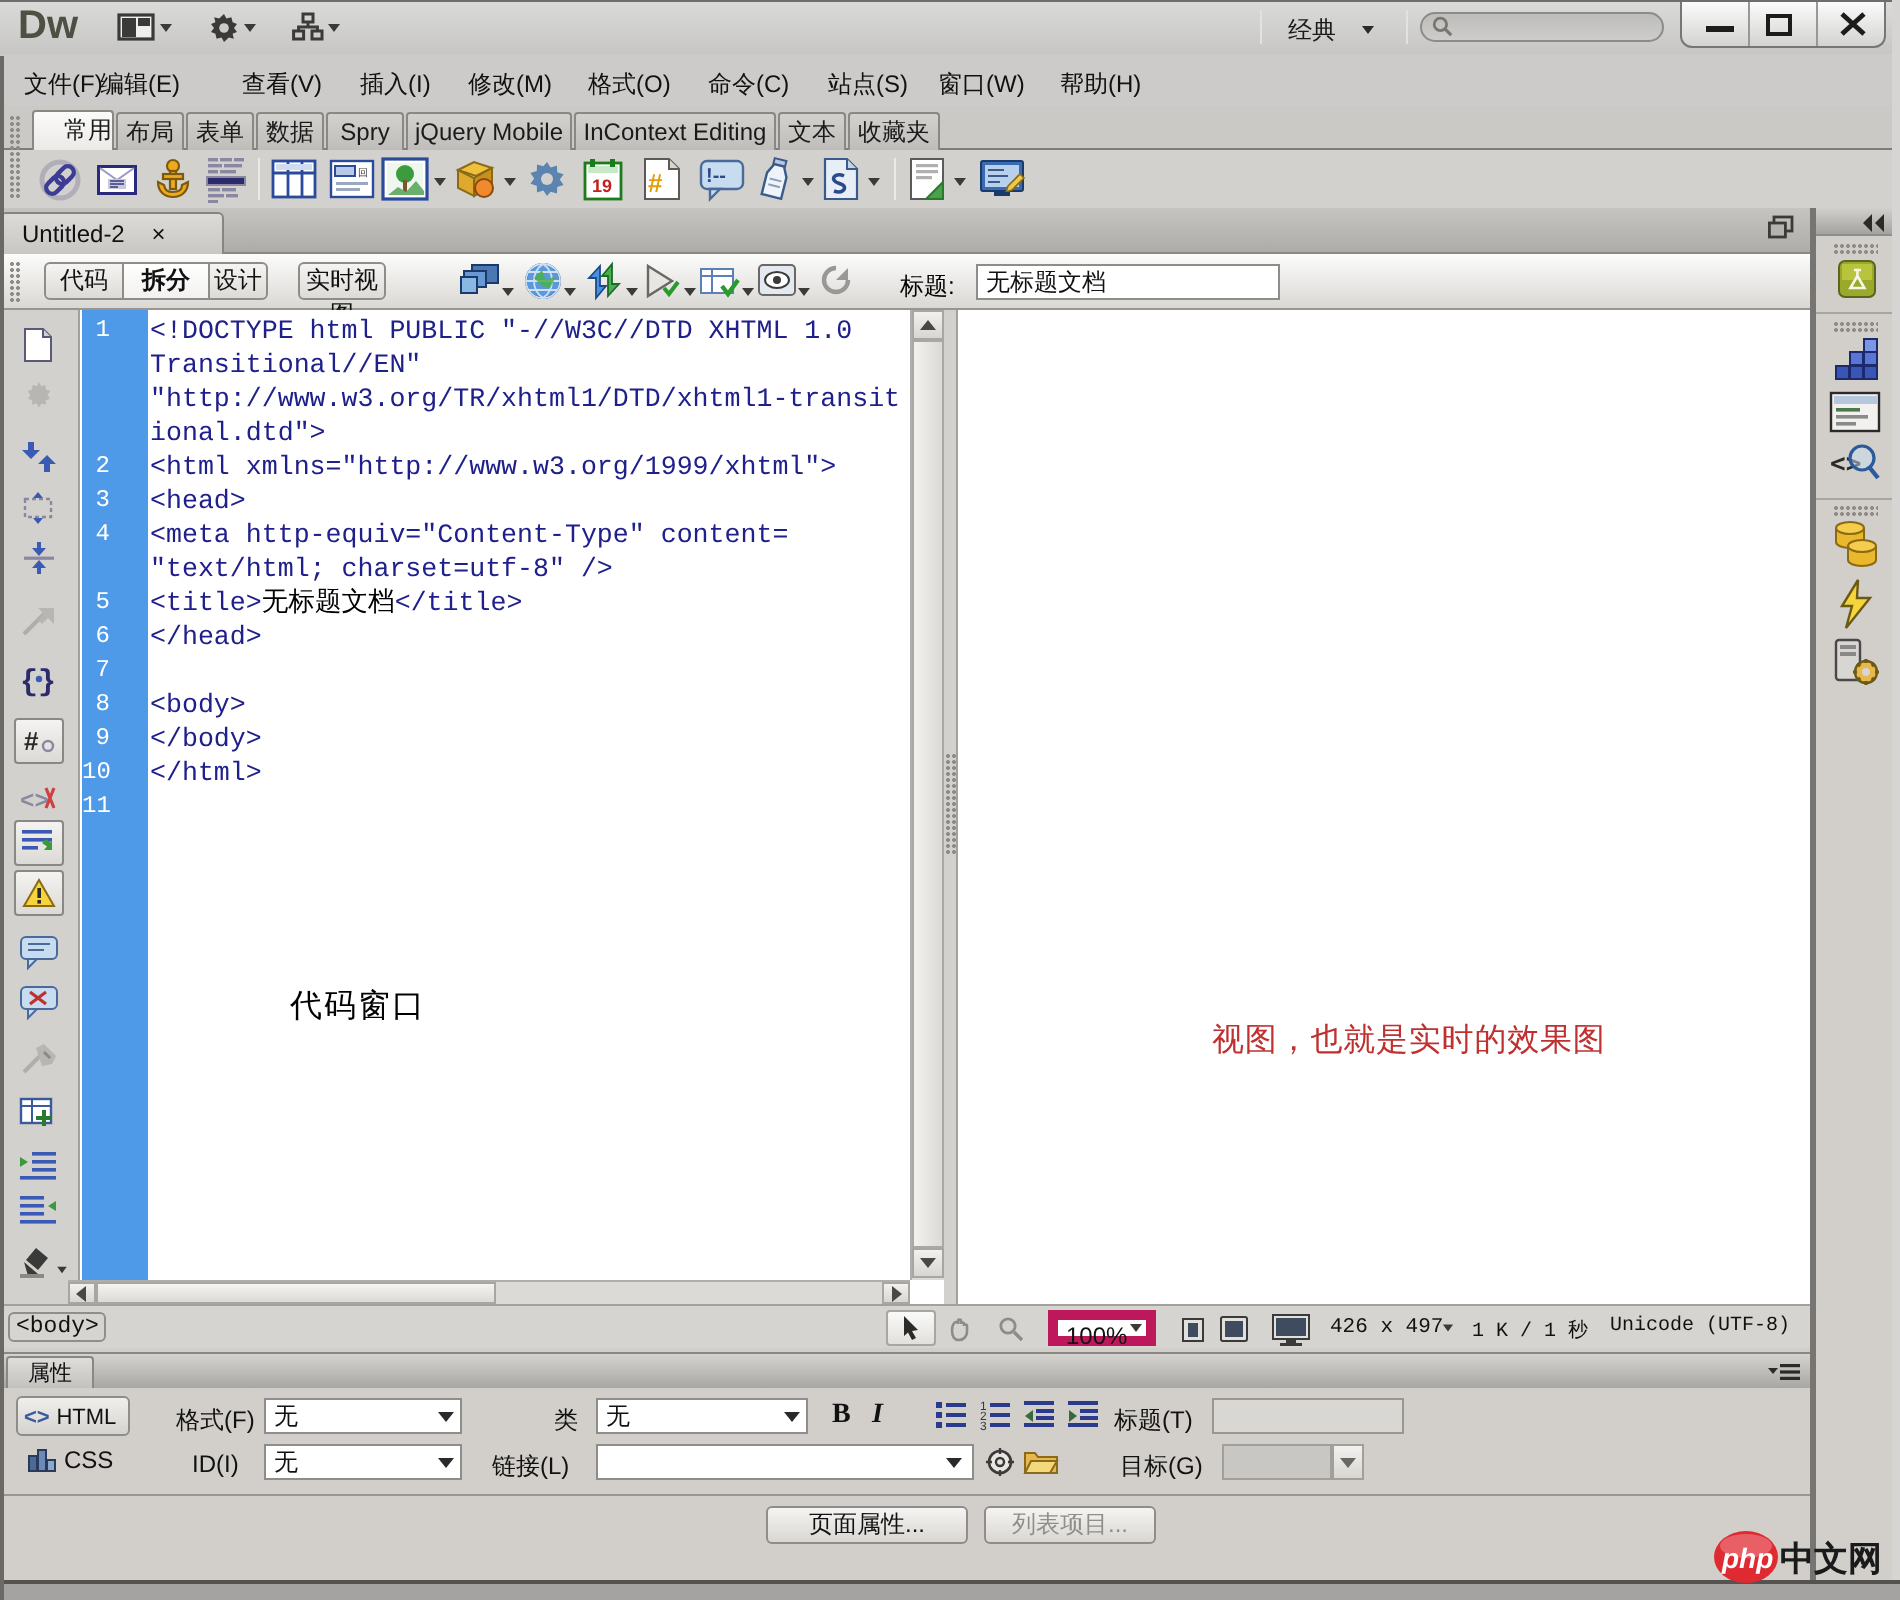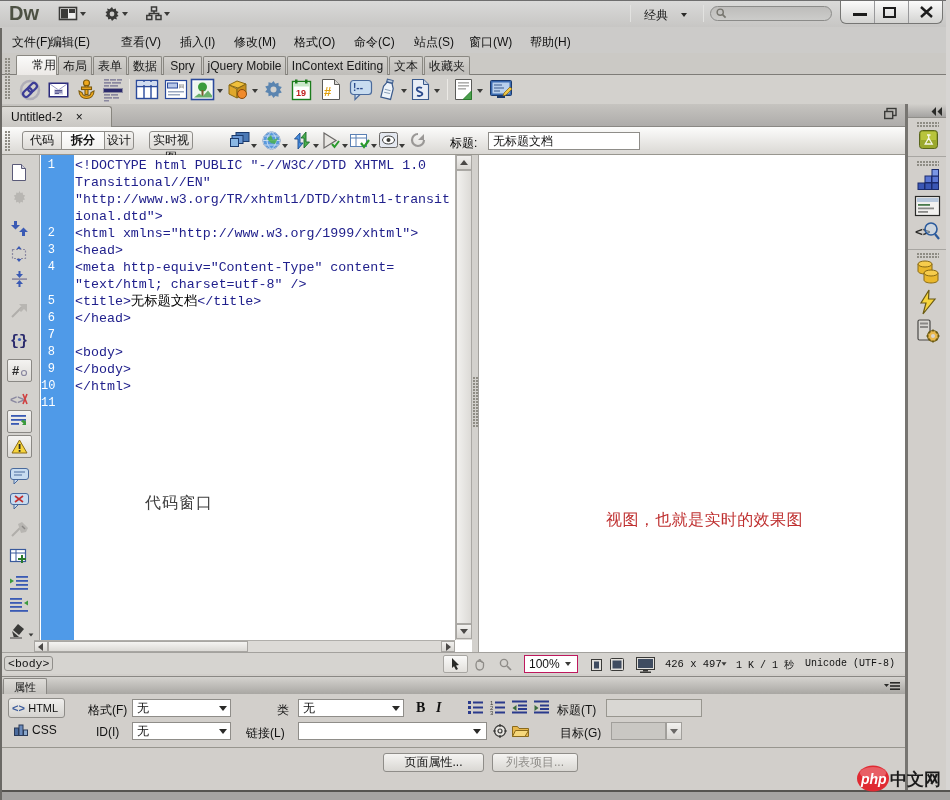--- a/index.html
+++ b/index.html
@@ -41,21 +41,21 @@
 #mainarea { left:0; top:155px; width:906px; height:497px; background:#fff; }
 #codetoolbar { left:0; top:0px; width:40px; height:497px; background:#d3d1cd; border-right:1px solid #a3a19d; }
 #gutter { left:41px; top:0; width:33px; height:485px; background:#4f9ae8; color:#fff; font-family:"Liberation Mono",monospace; font-size:12px; line-height:17px; }
 #gutter div { position:absolute; left:0; width:14px; text-align:right; }
 #codepane { left:74px; top:0; width:381px; height:485px; background:#fff; font-family:"Liberation Mono",monospace; font-size:13.3px; line-height:17px; color:#20208c; white-space:pre; padding:2px 0 0 1px; }
 #vscroll { left:455px; top:0; width:17px; height:485px; background:#dcdad6; border-left:1px solid #b0aeaa; }
 #splitgrip { left:472px; top:0; width:7px; height:497px; background:#d3d1cd; border-right:1px solid #a3a19d; }
 #designpane { left:479px; top:0; width:424px; height:497px; background:#fff; }
 #hscroll { left:34px; top:485px; width:421px; height:12px; background:#dcdad6; border-top:1px solid #b0aeaa; }
 .sbarr { position:absolute; width:0; height:0; }
-.ann { position:absolute; color:#404040; font-size:15px; }
+.ann { position:absolute; color:#000000; font-size:15px; }
 
 #statusbar { left:0; top:652px; width:906px; height:22px; background:#d6d4d0; border-top:1px solid #a3a19d; font-size:12px; font-family:"Liberation Mono",monospace; color:#111; }
 
 #propstitle { left:0; top:676px; width:906px; height:18px; background:linear-gradient(#d5d3cf,#a9a7a3); border-top:1px solid #8a8884; }
 #propstab { position:absolute; left:3px; top:1px; width:44px; height:17px; background:linear-gradient(#dfddd9,#c2c0bc); border:1px solid #8a8884; border-bottom:none; border-radius:2px 2px 0 0; font-size:11px; color:#111; text-align:center; line-height:16px; }
 #propsbody { left:0; top:694px; width:906px; height:54px; background:#d2cfcb; font-size:12px; color:#111; }
 #propsbody .lbl { position:absolute; }
 .pselect { position:absolute; height:18px; background:#fff; border:1px solid #8f8d89; font-size:12px; line-height:16px; padding-left:4px; color:#111; }
 .psel-arr { position:absolute; width:0; height:0; border-left:4px solid transparent; border-right:4px solid transparent; border-top:5px solid #2a2a28; }
 #propsbtns { left:0; top:748px; width:906px; height:42px; background:#d2cfcb; }
@@ -481,21 +481,21 @@
 <svg style="left:451px;top:5px" width="10" height="12" viewBox="0 0 10 12">
       <path d="M1 0l7 7-3 .5 2 3.5-2 1-2-3.8L1 10z" fill="#2a2a28"></path>
     </svg>
 <svg style="left:474px;top:5px" width="13" height="13" viewBox="0 0 13 13">
       <path d="M2 7c0-2 1-4 2-4s1 1 1 1V2.5c0-1 1.5-1 1.5 0V4c0-1 1.5-1 1.5 0v1c0-1 1.5-.8 1.5 0v3c0 2-1.5 4-4 4s-3.5-2-3.5-5z" fill="none" stroke="#8e8c88" stroke-width="1.3"></path>
     </svg>
 <svg style="left:499px;top:5px" width="13" height="13" viewBox="0 0 13 13">
       <circle cx="5" cy="5" r="3.6" fill="none" stroke="#8e8c88" stroke-width="1.4"></circle>
       <path d="M8 8l4 4" stroke="#8e8c88" stroke-width="1.7"></path>
     </svg>
-<div style="position:absolute;left:524px;top:2px;width:54px;height:18px;background:#fff;border:1px solid #be185d;font-size:12px;line-height:16px;padding-left:4px;font-family:'Liberation Sans',sans-serif">100%</div>
+<div style="position:absolute;left:524px;top:2px;width:54px;height:18px;background:#fff;border:5px solid #be185d;font-size:12px;line-height:16px;padding-left:4px;font-family:'Liberation Sans',sans-serif">100%</div>
 <div class="dar" style="left:565px;top:9px;border-top-color:#3a3a38"></div>
 <svg style="left:591px;top:6px" width="11" height="12">
       <rect x="0.5" y="0.5" width="10" height="11" fill="#e2e0dc" stroke="#3a3a38"></rect>
       <rect x="3" y="2.5" width="5" height="7" fill="#3f4c60"></rect>
     </svg>
 <svg style="left:610px;top:5px" width="14" height="13">
       <rect x="0.5" y="0.5" width="13" height="12" rx="1" fill="#e2e0dc" stroke="#3a3a38"></rect>
       <rect x="2.5" y="2.5" width="9" height="8" fill="#3f4c60"></rect>
     </svg>
 <svg style="left:636px;top:4px" width="19" height="16">

